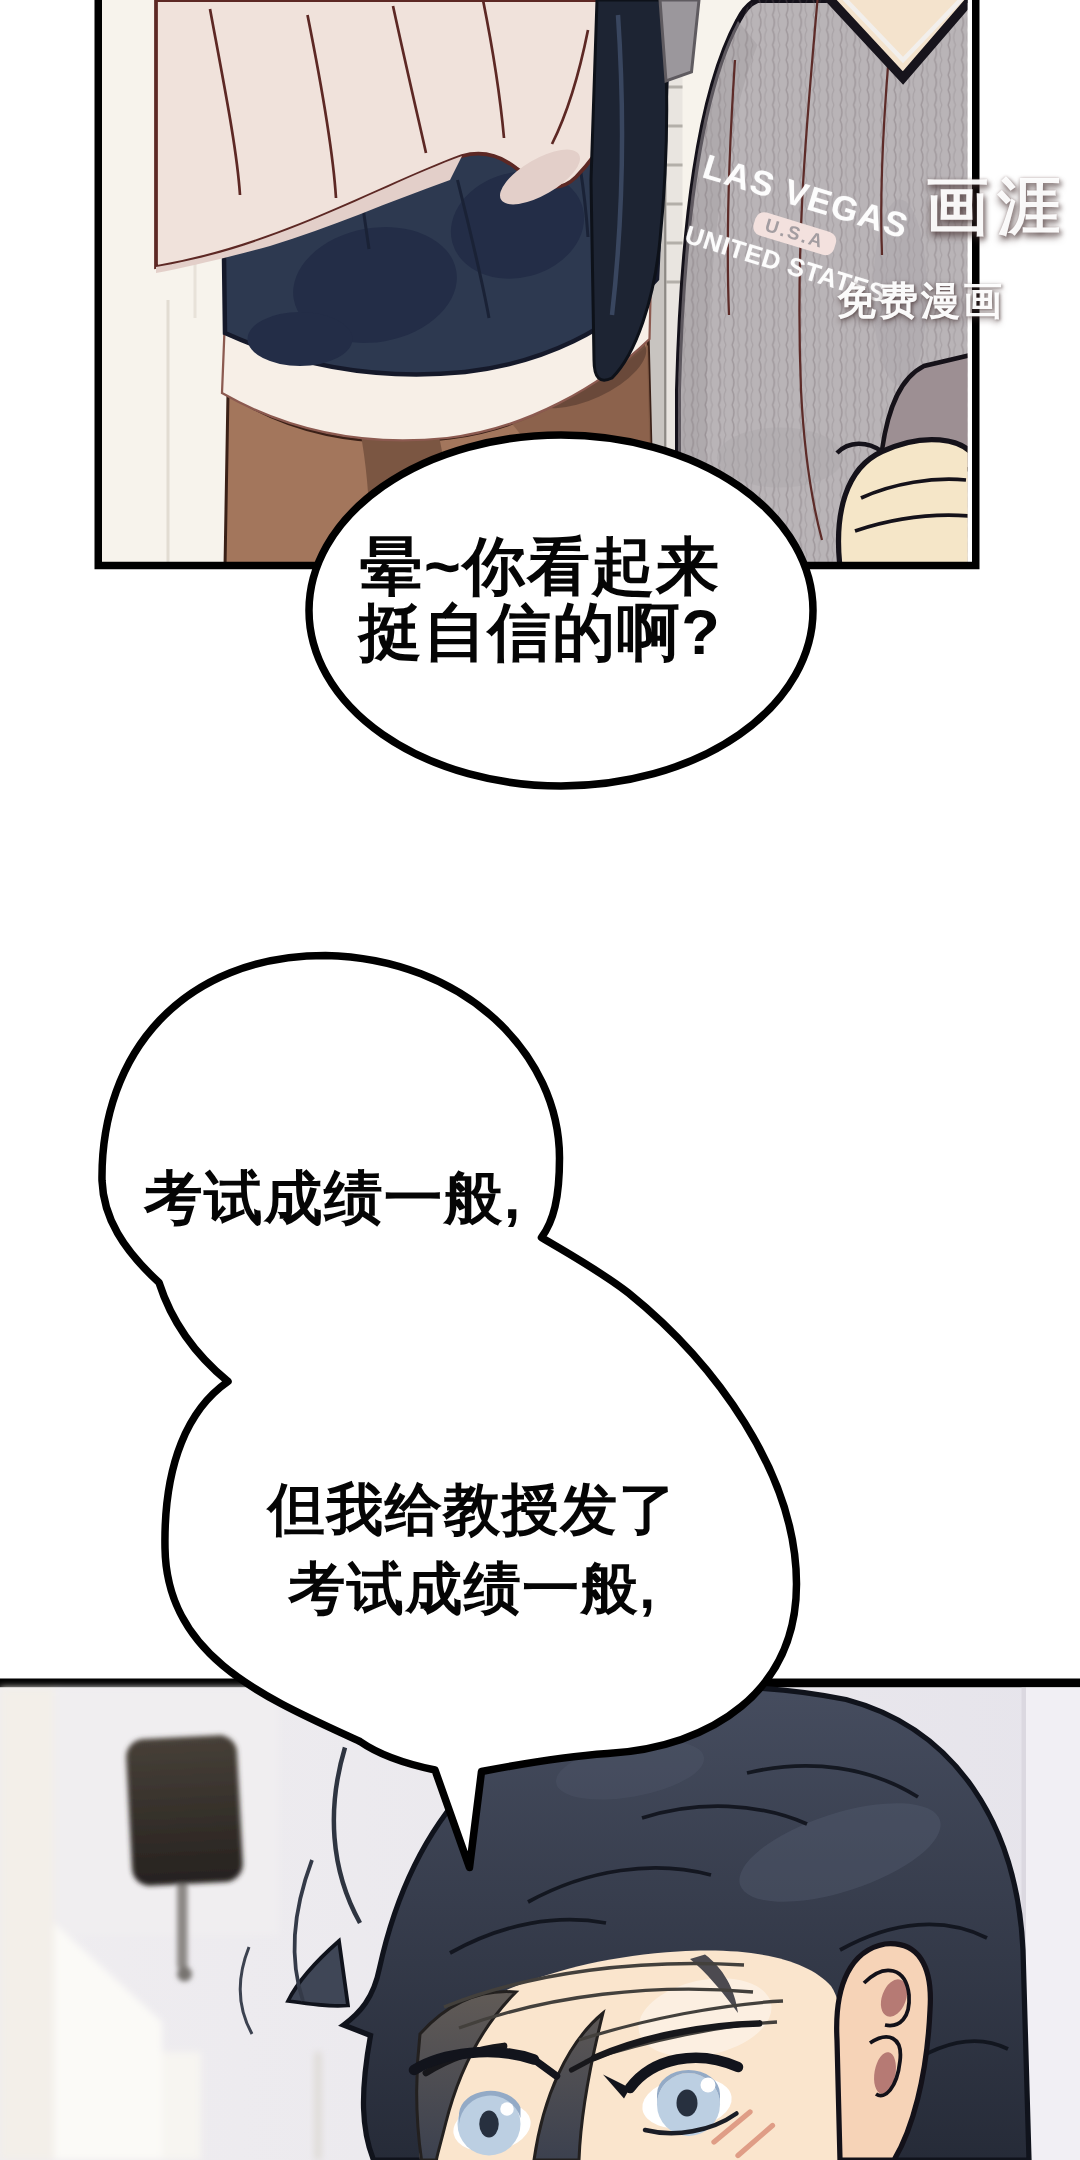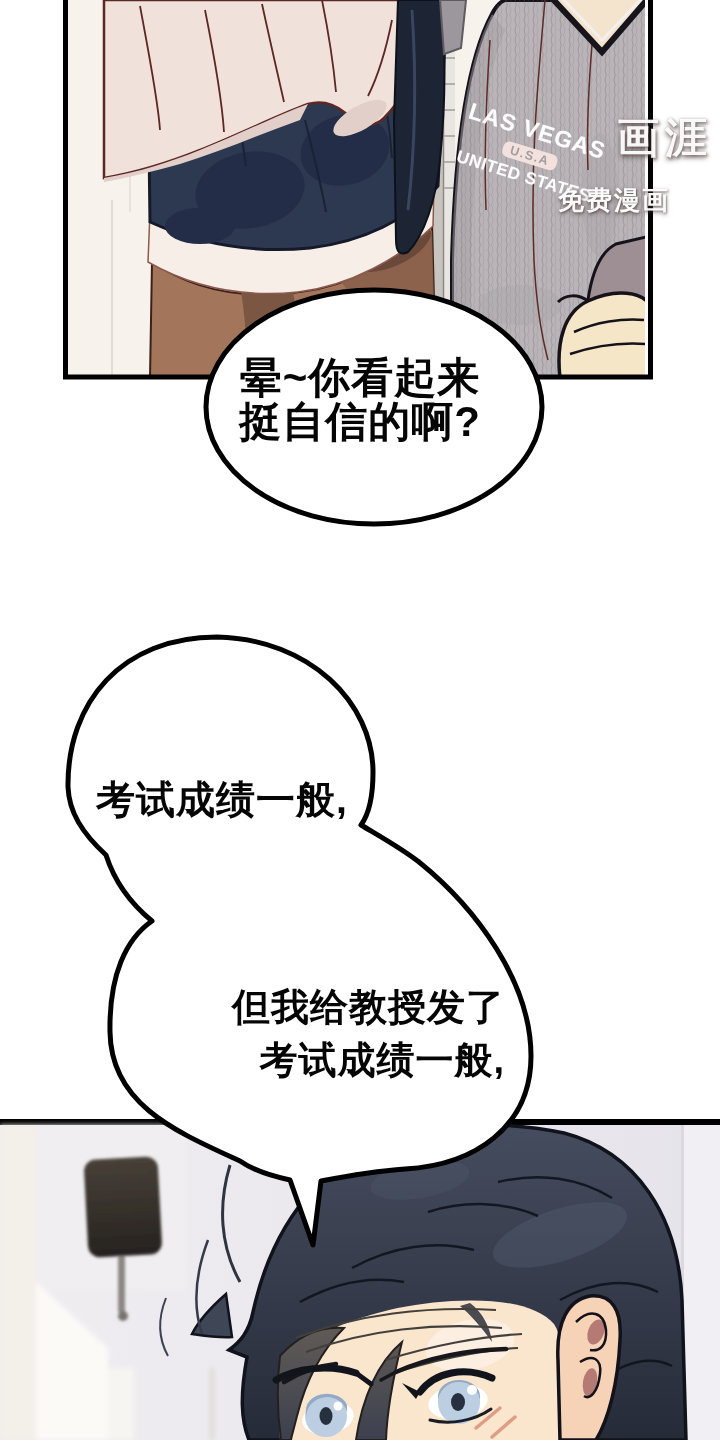--- a/index.html
+++ b/index.html
@@ -4,21 +4,21 @@
 <style>
   html,body{margin:0;padding:0;background:#fff;}
   .page{
     position:relative;width:720px;height:1440px;overflow:hidden;background:#ffffff;
     font-family:"Liberation Sans","DejaVu Sans",sans-serif;
   }
   .art{position:absolute;left:0;top:0;}
   .btxt{position:absolute;text-align:center;color:#050505;font-weight:700;}
   .b1{left:200px;top:356px;width:320px;font-size:42px;line-height:44px;letter-spacing:1px;}
   .b2a{left:62px;top:778px;width:320px;font-size:39px;line-height:44px;letter-spacing:1px;}
-  .b2b{left:125px;top:981px;width:380px;font-size:38px;line-height:53px;letter-spacing:1px;text-align:right;}
+  .b2b{left:125px;top:981px;width:380px;font-size:38px;line-height:53px;letter-spacing:1px;}
   .print{
     position:absolute;left:448px;top:96px;width:166px;height:112px;
     transform:rotate(17deg);display:flex;flex-direction:column;align-items:center;
     justify-content:center;gap:3px;color:rgba(255,255,255,.95);pointer-events:none;
   }
   .print .l1{font-size:23px;font-weight:700;letter-spacing:1px;text-shadow:0 0 1px rgba(255,255,255,.4);}
   .print .badge{
     background:#f3e1de;color:#a39da1;font-size:12.5px;font-weight:700;letter-spacing:1.5px;
     padding:1px 8px;border-radius:6px;margin:1px 0;
   }

